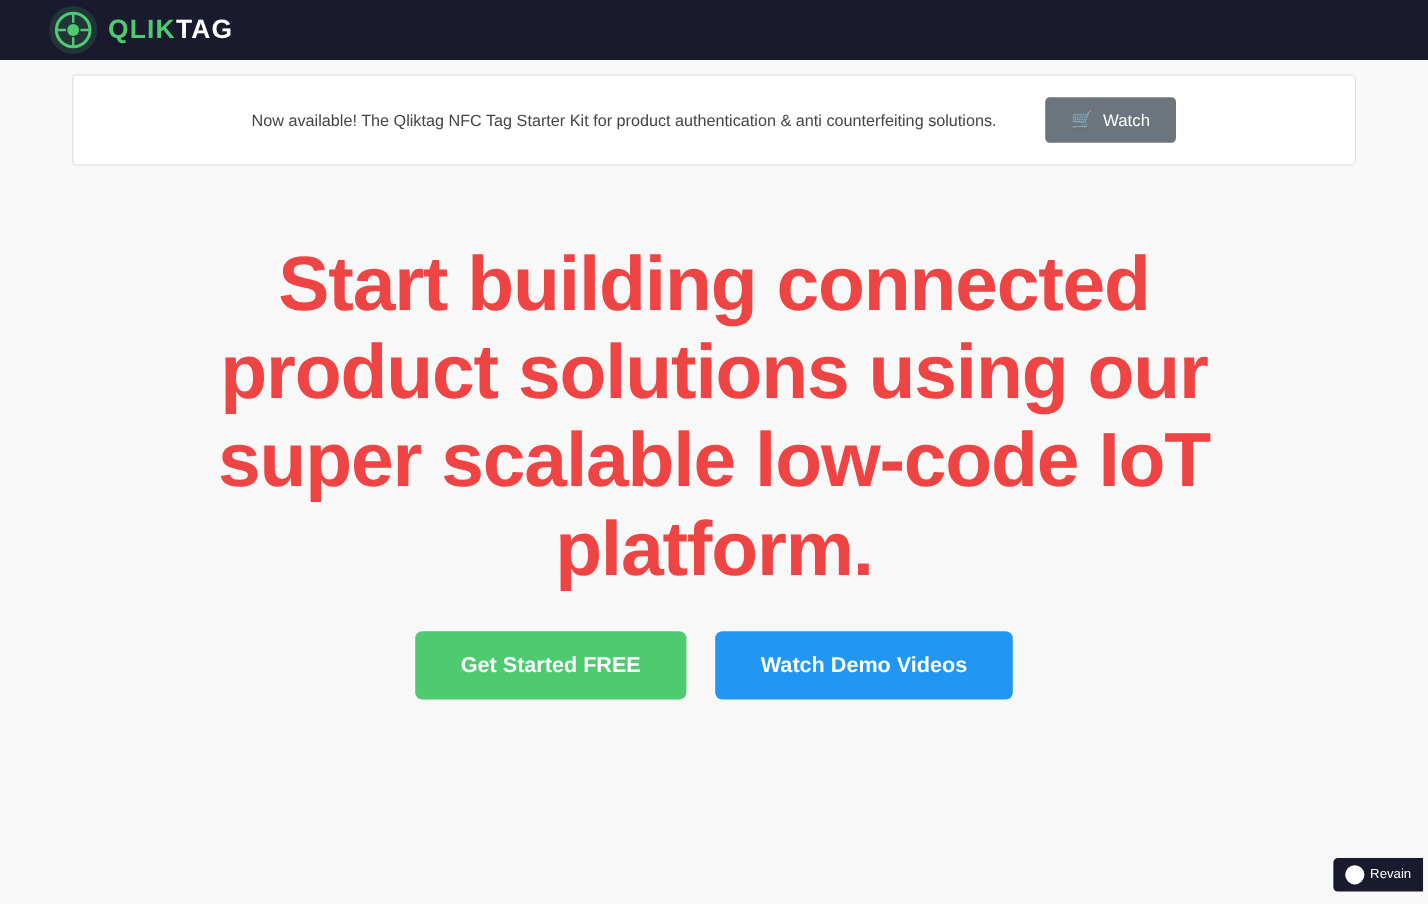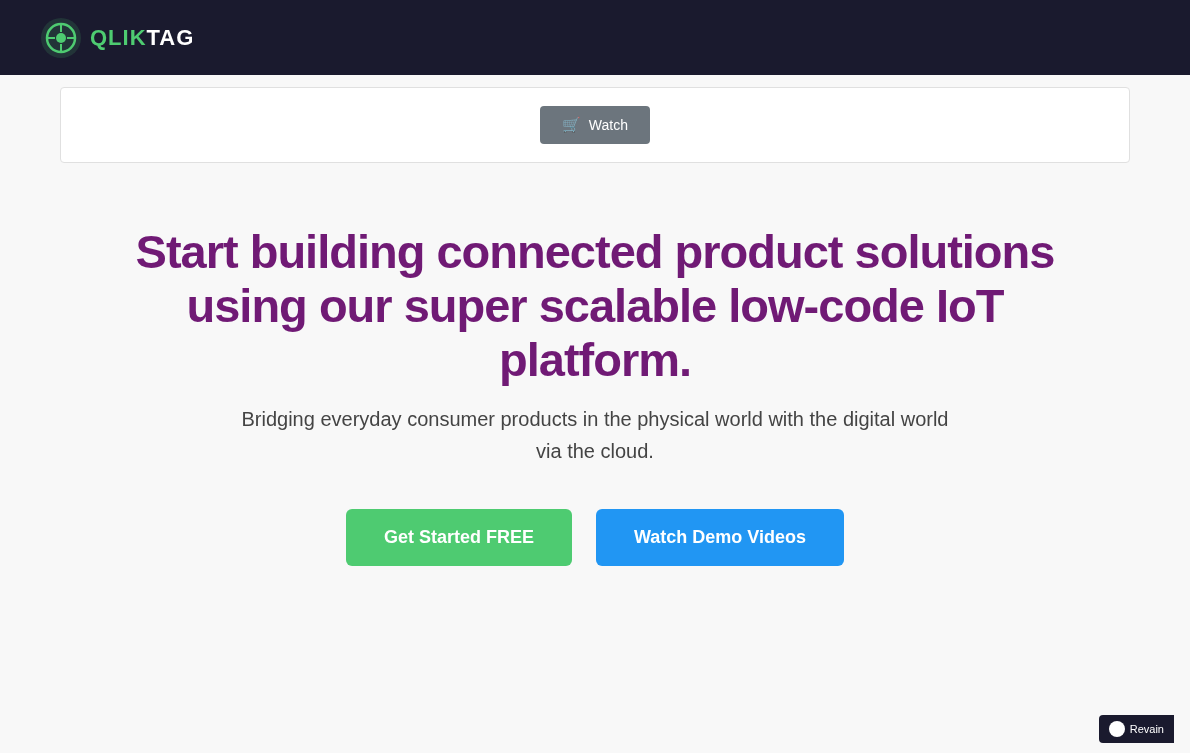--- a/index.html
+++ b/index.html
@@ -5,21 +5,21 @@
     * { margin: 0; padding: 0; box-sizing: border-box; }
     body { font-family: 'Segoe UI', Arial, sans-serif; background: #f8f8f8; min-height: 753px; overflow-x: hidden; }
 
     
     nav {
       background: #1a1a2e;
       display: flex;
       align-items: center;
       justify-content: space-between;
       padding: 0 40px;
-      height: 75px;
+      height: 50px;
       position: relative;
       z-index: 10;
     }
     .nav-logo {
       display: flex;
       align-items: center;
       gap: 8px;
     }
     .logo-icon {
       width: 42px;
@@ -89,25 +89,25 @@
     }
 
     
     .hero {
       text-align: center;
       padding: 50px 20px 30px;
       max-width: 960px;
       margin: 0 auto;
     }
     .hero-title {
-      font-size: 47px;
+      font-size: 64px;
       font-weight: 800;
-      color: #701a75;
+      color: #ef4444;
       line-height: 1.15;
-      margin-bottom: 16px;
+      margin-bottom: 32px;
       letter-spacing: -1px;
     }
     .hero-subtitle {
       font-size: 20px;
       color: #444;
       line-height: 1.6;
       margin-bottom: 42px;
       max-width: 720px;
       margin-left: auto;
       margin-right: auto;
@@ -137,21 +137,21 @@
       border-radius: 6px;
       font-size: 18px;
       font-weight: 600;
       cursor: pointer;
     }
 
     
     .revain-badge {
       position: fixed;
       bottom: 10px;
-      right: 16px;
+      right: 4px;
       background: #1a1a2e;
       color: white;
       font-size: 11px;
       padding: 6px 10px;
       border-radius: 4px 0 0 4px;
       display: flex;
       align-items: center;
       gap: 5px;
       z-index: 100;
     }
@@ -177,29 +177,29 @@
       <line x1="7" y1="21" x2="15" y2="21" stroke="#4ecb71" stroke-width="2"></line>
       <line x1="27" y1="21" x2="35" y2="21" stroke="#4ecb71" stroke-width="2"></line>
     </svg>
     <span class="logo-text">
       <span>QLIK</span><span style="color:white">TAG</span>
     </span>
   </div>
 </nav>
 
 <div class="banner">
+  <span class="banner-text">Now available! The Qliktag NFC Tag Starter Kit for product authentication &amp; anti counterfeiting solutions.</span>
   <button class="banner-order-btn">
     <span class="cart-icon">🛒</span>
     <span>Watch</span>
   </button>
 </div>
 
 <section class="hero">
   <h1 class="hero-title">Start building connected product solutions using our super scalable low-code IoT platform.</h1>
-  <p class="hero-subtitle">Bridging everyday consumer products in the physical world with the digital world via the cloud.</p>
   <div class="hero-buttons">
     <button class="btn-green">Get Started FREE</button>
     <button class="btn-blue">Watch Demo Videos</button>
   </div>
 </section>
 
 <div class="revain-badge">
   <span class="revain-icon"></span>
   <span>Revain</span>
 </div>

